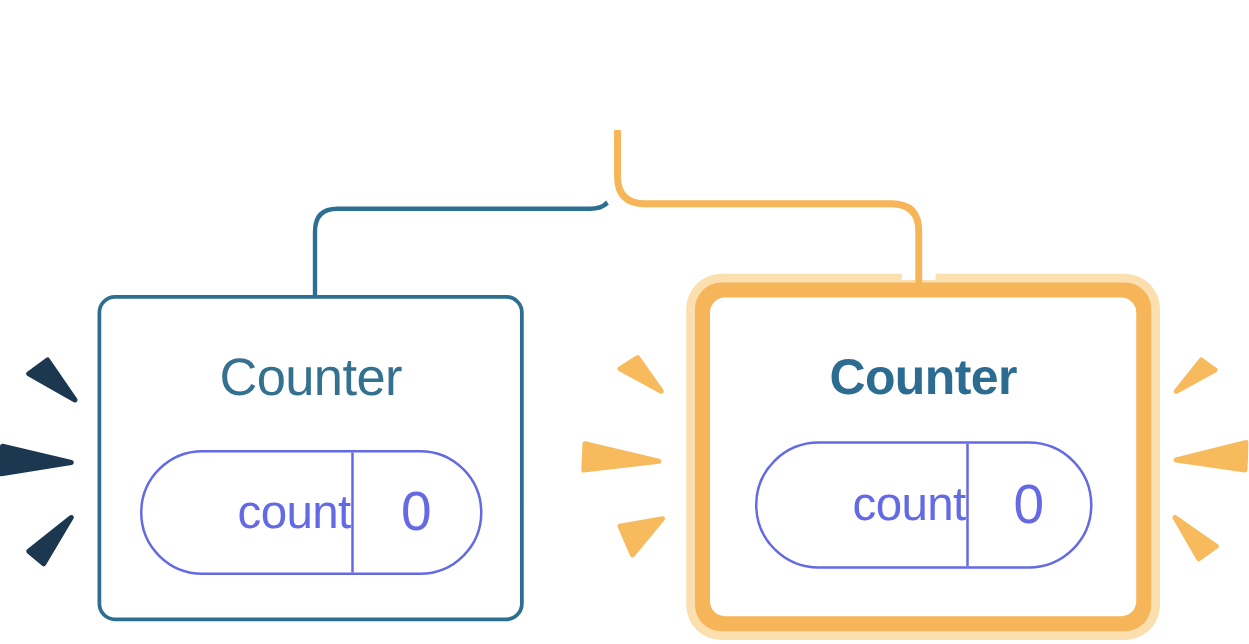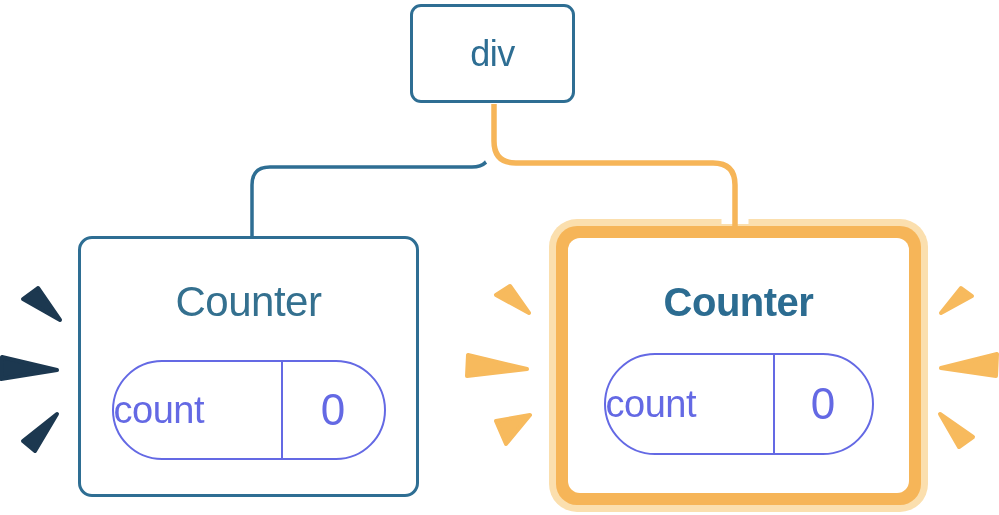--- a/index.html
+++ b/index.html
@@ -61,41 +61,38 @@
     line-height:48px;
   }
   
   .pill{
     box-sizing:border-box;
     border:2px solid #6469E4;border-radius:60px;
     display:flex;align-items:stretch;
     background:#ffffff;
   }
   .pill-left{
-    flex:1;display:flex;align-items:center;justify-content:flex-start;
+    flex:1;display:flex;align-items:center;justify-content:flex-end;
     border-right:2px solid #6469E4;
   }
   .pill-right{
     display:flex;align-items:center;justify-content:center;
   }
   .card-left .pill{width:274px;height:100px;margin-top:33px;}
   .card-left .pill-right{width:101px;}
   .card-right-inner .pill{width:270px;height:102px;margin-top:27px;}
   .card-right-inner .pill-right{width:97px;}
   .state-key{color:#6469E4;font-size:38px;letter-spacing:-0.5px;}
   .state-value{color:#6469E4;font-size:44px;}
 </style>
 </head>
 <body>
 
 <div class="stage">
 
-  <div class="root-node">
-    <span class="label">div</span>
-  </div>
 
   <div class="card-left">
     <div class="title">Counter</div>
     <div class="pill">
       <div class="pill-left">
         <span class="state-key">count</span>
       </div>
       <div class="pill-right">
         <span class="state-value">0</span>
       </div>

